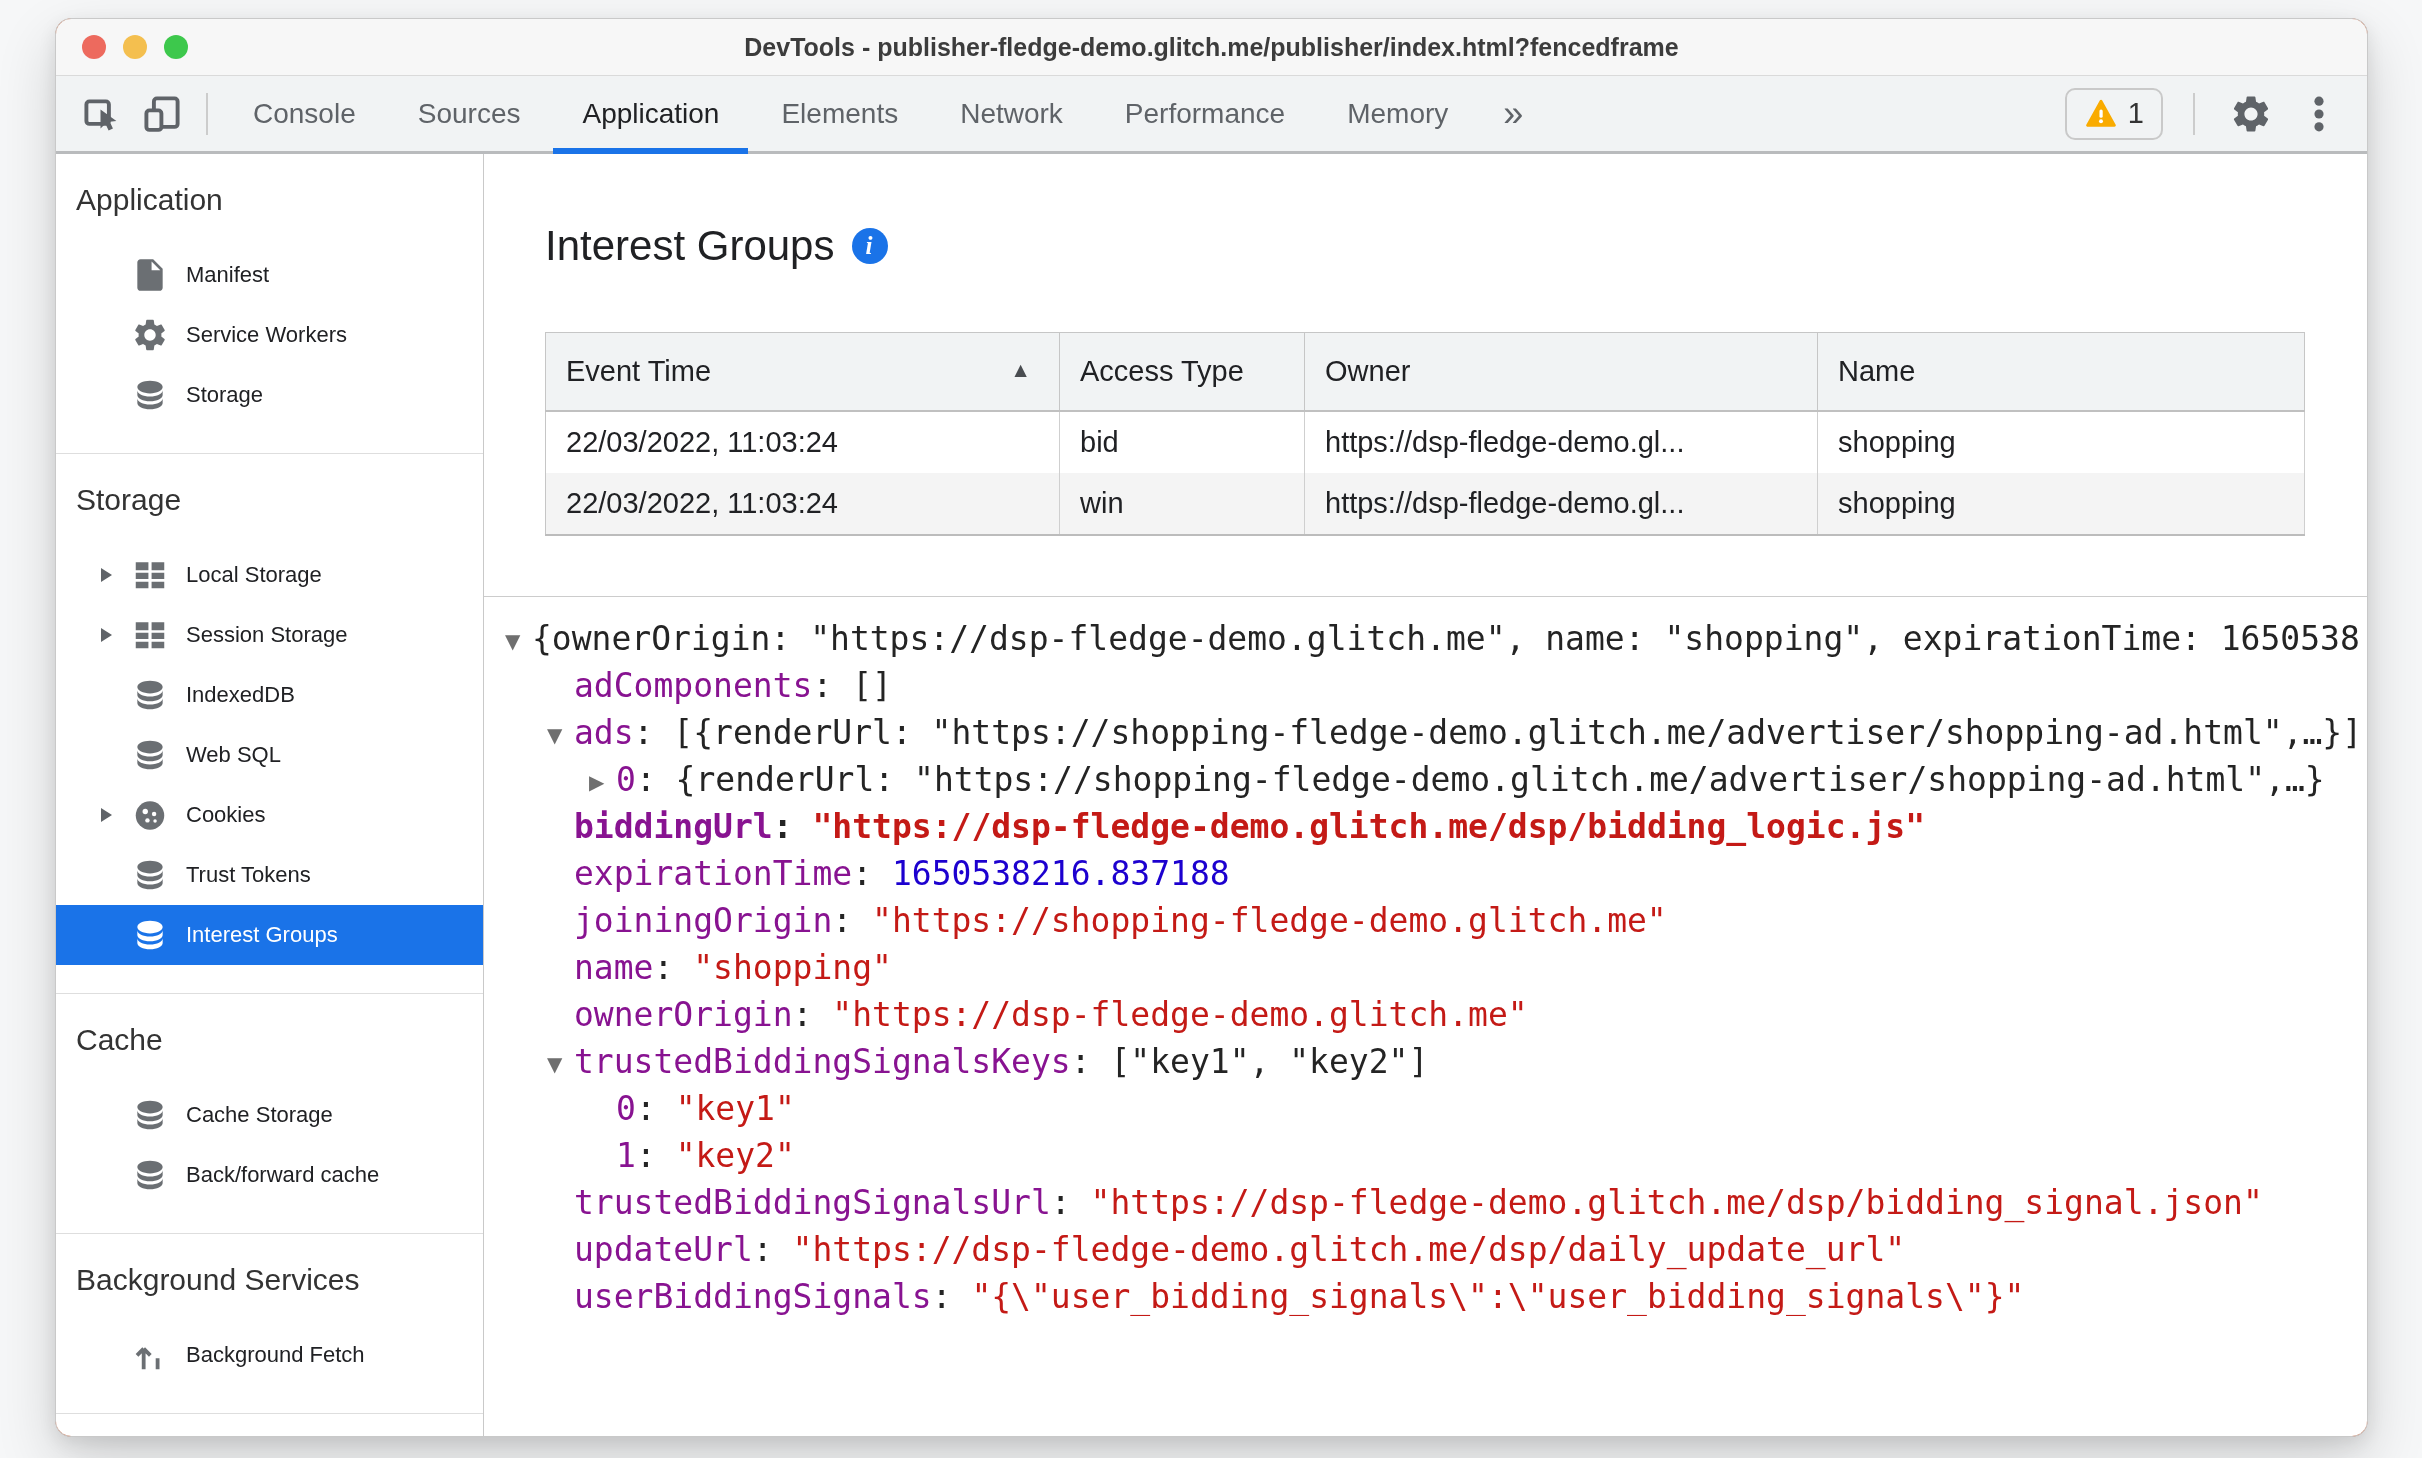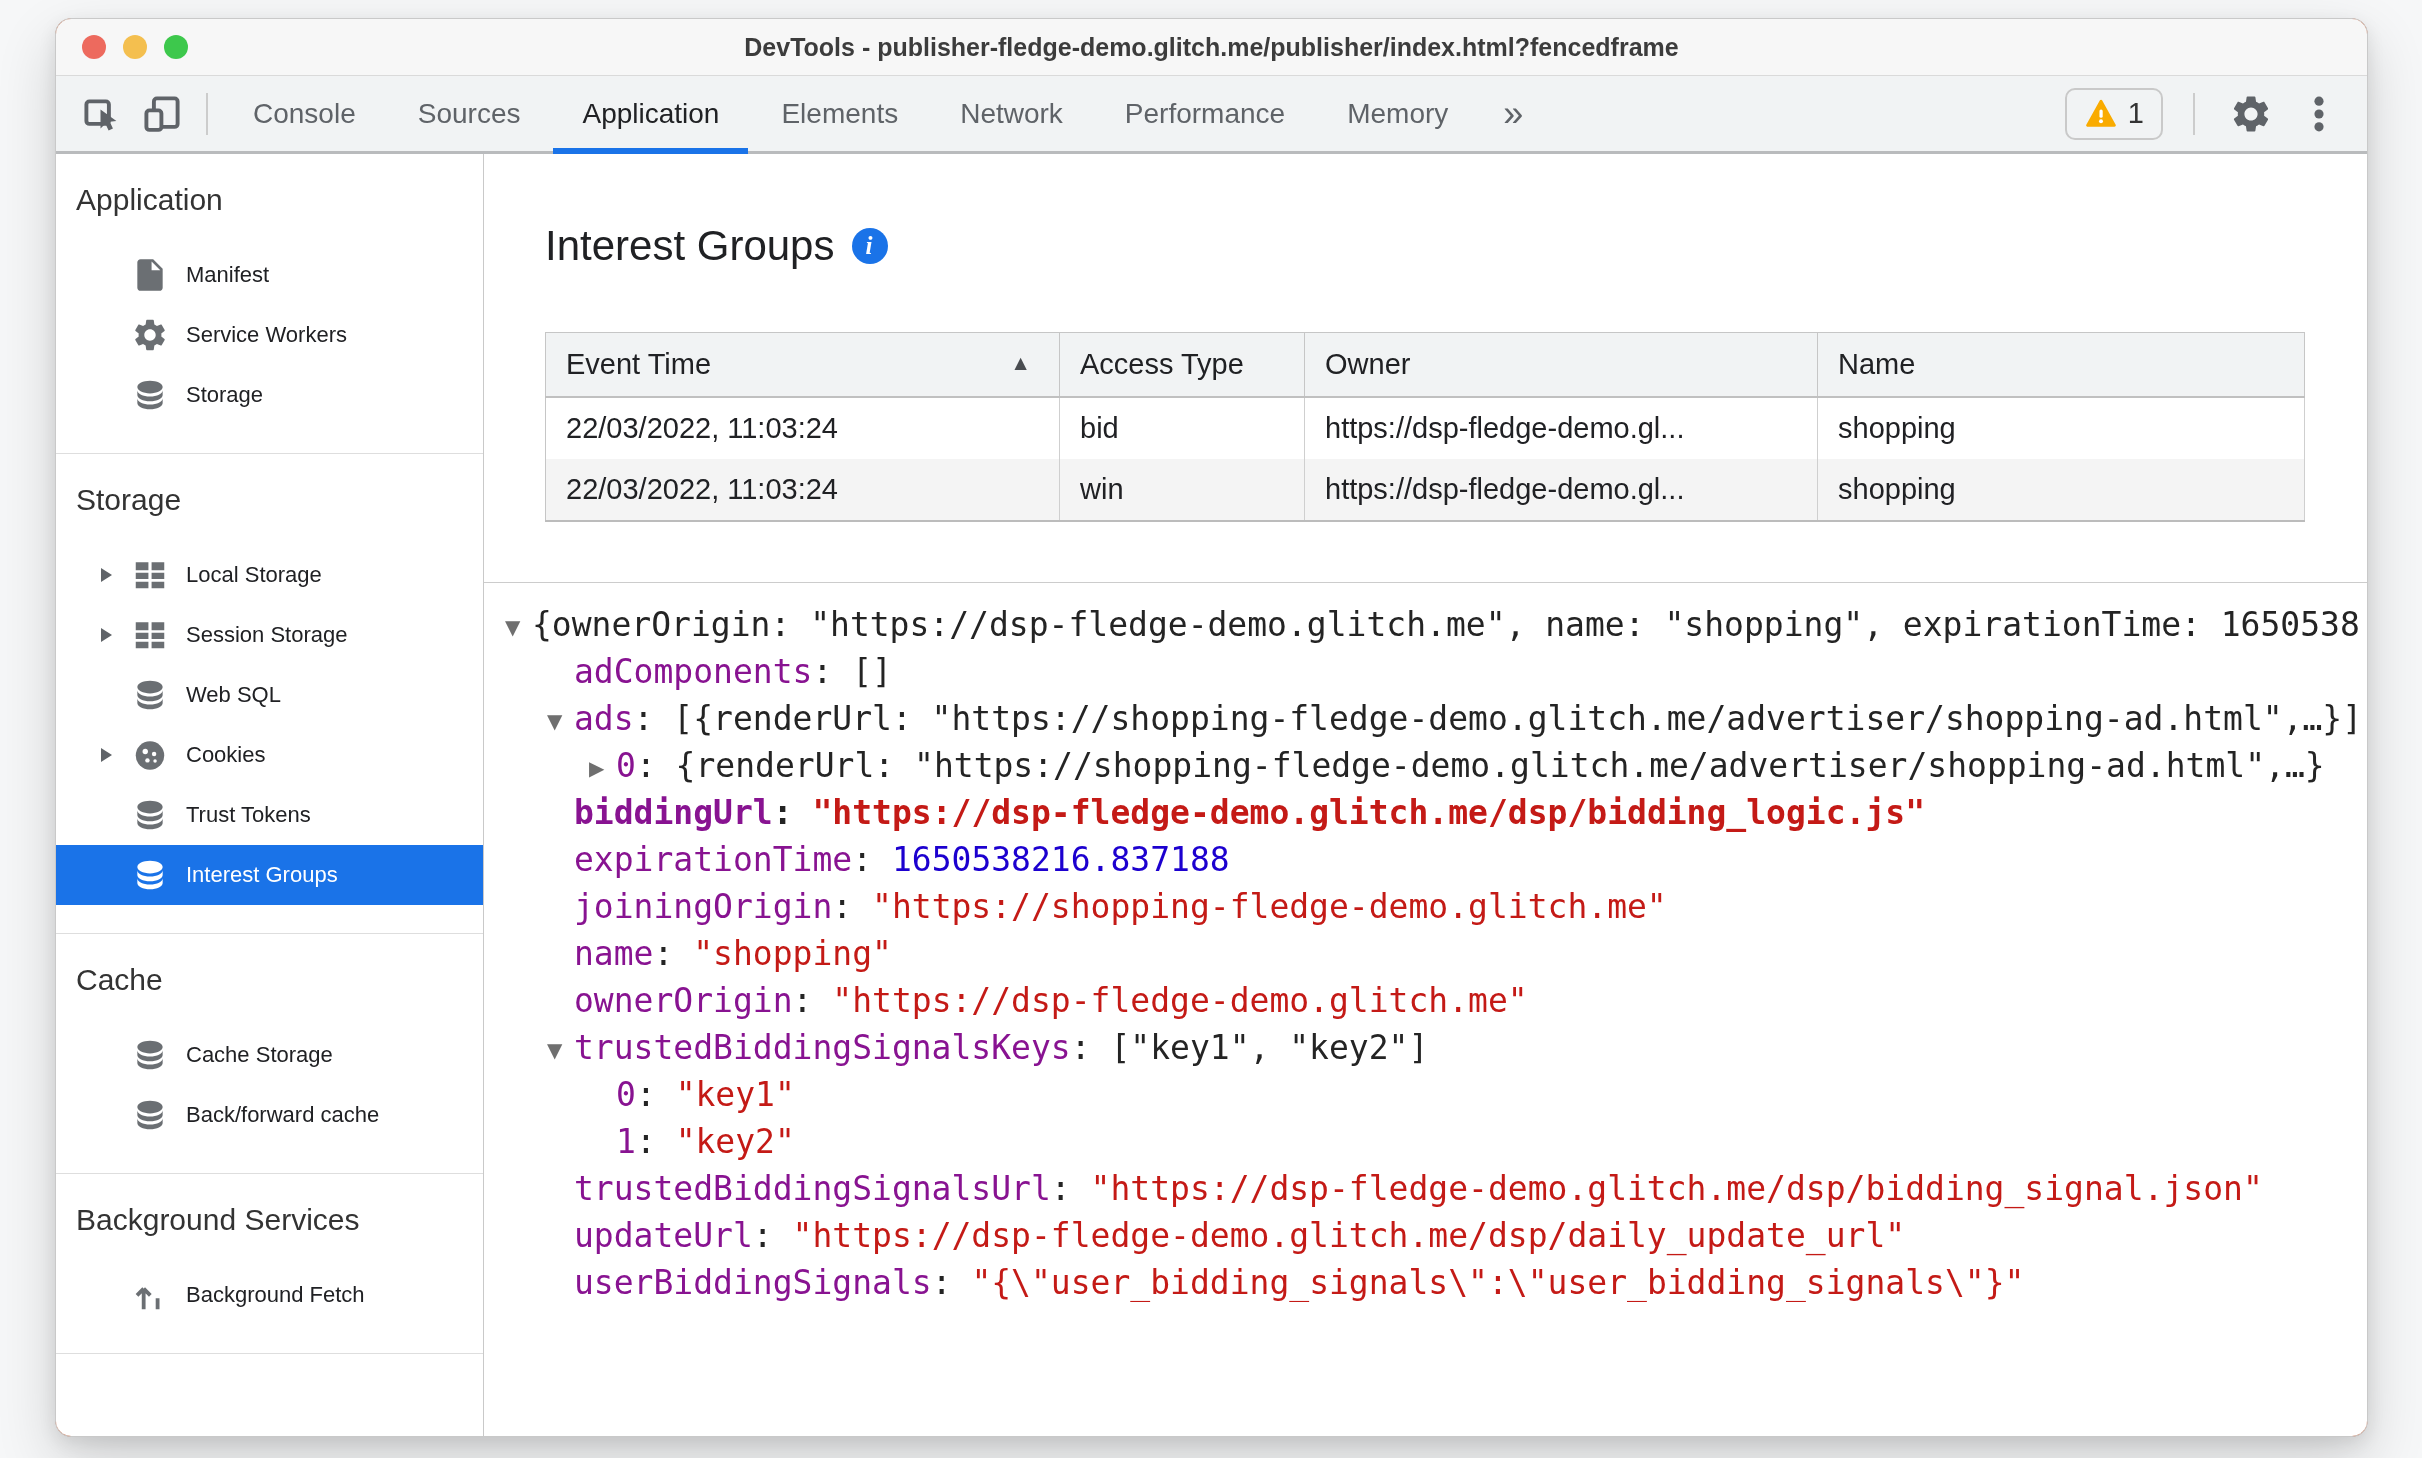--- a/index.html
+++ b/index.html
@@ -76,21 +76,21 @@
     font-family:"Liberation Serif",serif; font-style:italic; font-weight:bold; font-size:25px;
     padding-right:3px;
   }
   table.events {
     margin:62px 0 0 61px; width:1759px; border-collapse:collapse; table-layout:fixed;
     font-size:29px; color:#202124; border:1px solid #c6c6c6; border-bottom:2px solid #bcbcbc;
   }
   table.events col.c1 { width:514px; } table.events col.c2 { width:245px; }
   table.events col.c3 { width:513px; } table.events col.c4 { width:487px; }
   table.events th {
-    background:#f1f3f4; height:64px; text-align:left; font-weight:400; padding-left:20px;
+    background:#f1f3f4; height:78px; text-align:left; font-weight:400; padding-left:20px;
     border-right:1px solid #c6c6c6; border-bottom:2px solid #c0c0c0; position:relative;
   }
   table.events td {
     height:62px; padding-left:20px; border-right:1px solid #cfcfcf;
     white-space:nowrap; overflow:hidden;
   }
   table.events tbody tr:nth-child(2) { background:#f4f4f4; }
   .sort-arrow { position:absolute; right:28px; top:50%; transform:translateY(-55%); font-size:21px; color:#494c50; }
   .main-divider { margin-top:60px; border-top:1px solid #ccc; height:0; }
   
@@ -230,20 +230,29 @@
             </span>
             <span class="sb-label">Session Storage</span>
           </div>
           <div class="sb-item">
             <span class="expander"></span>
             <span class="sb-icon">
               <svg viewBox="0 0 24 24">
                 <path fill="currentColor" d="M12 3C7.58 3 4 4.79 4 7s3.58 4 8 4 8-1.79 8-4-3.58-4-8-4zM4 9v3c0 2.21 3.58 4 8 4s8-1.79 8-4V9c0 2.21-3.58 4-8 4s-8-1.79-8-4zm0 5v3c0 2.21 3.58 4 8 4s8-1.79 8-4v-3c0 2.21-3.58 4-8 4s-8-1.79-8-4z"></path>
               </svg>
             </span>
+            <span class="sb-label">IndexedDB</span>
+          </div>
+          <div class="sb-item">
+            <span class="expander"></span>
+            <span class="sb-icon">
+              <svg viewBox="0 0 24 24">
+                <path fill="currentColor" d="M12 3C7.58 3 4 4.79 4 7s3.58 4 8 4 8-1.79 8-4-3.58-4-8-4zM4 9v3c0 2.21 3.58 4 8 4s8-1.79 8-4V9c0 2.21-3.58 4-8 4s-8-1.79-8-4zm0 5v3c0 2.21 3.58 4 8 4s8-1.79 8-4v-3c0 2.21-3.58 4-8 4s-8-1.79-8-4z"></path>
+              </svg>
+            </span>
             <span class="sb-label">Web SQL</span>
           </div>
           <div class="sb-item">
             <span class="expander">
               <span class="tri-right"></span>
             </span>
             <span class="sb-icon">
               <svg viewBox="0 0 24 24">
                 <circle cx="12" cy="12.3" r="9" fill="currentColor"></circle>
                 <circle cx="9" cy="9.8" r="1.7" fill="#fff"></circle>

